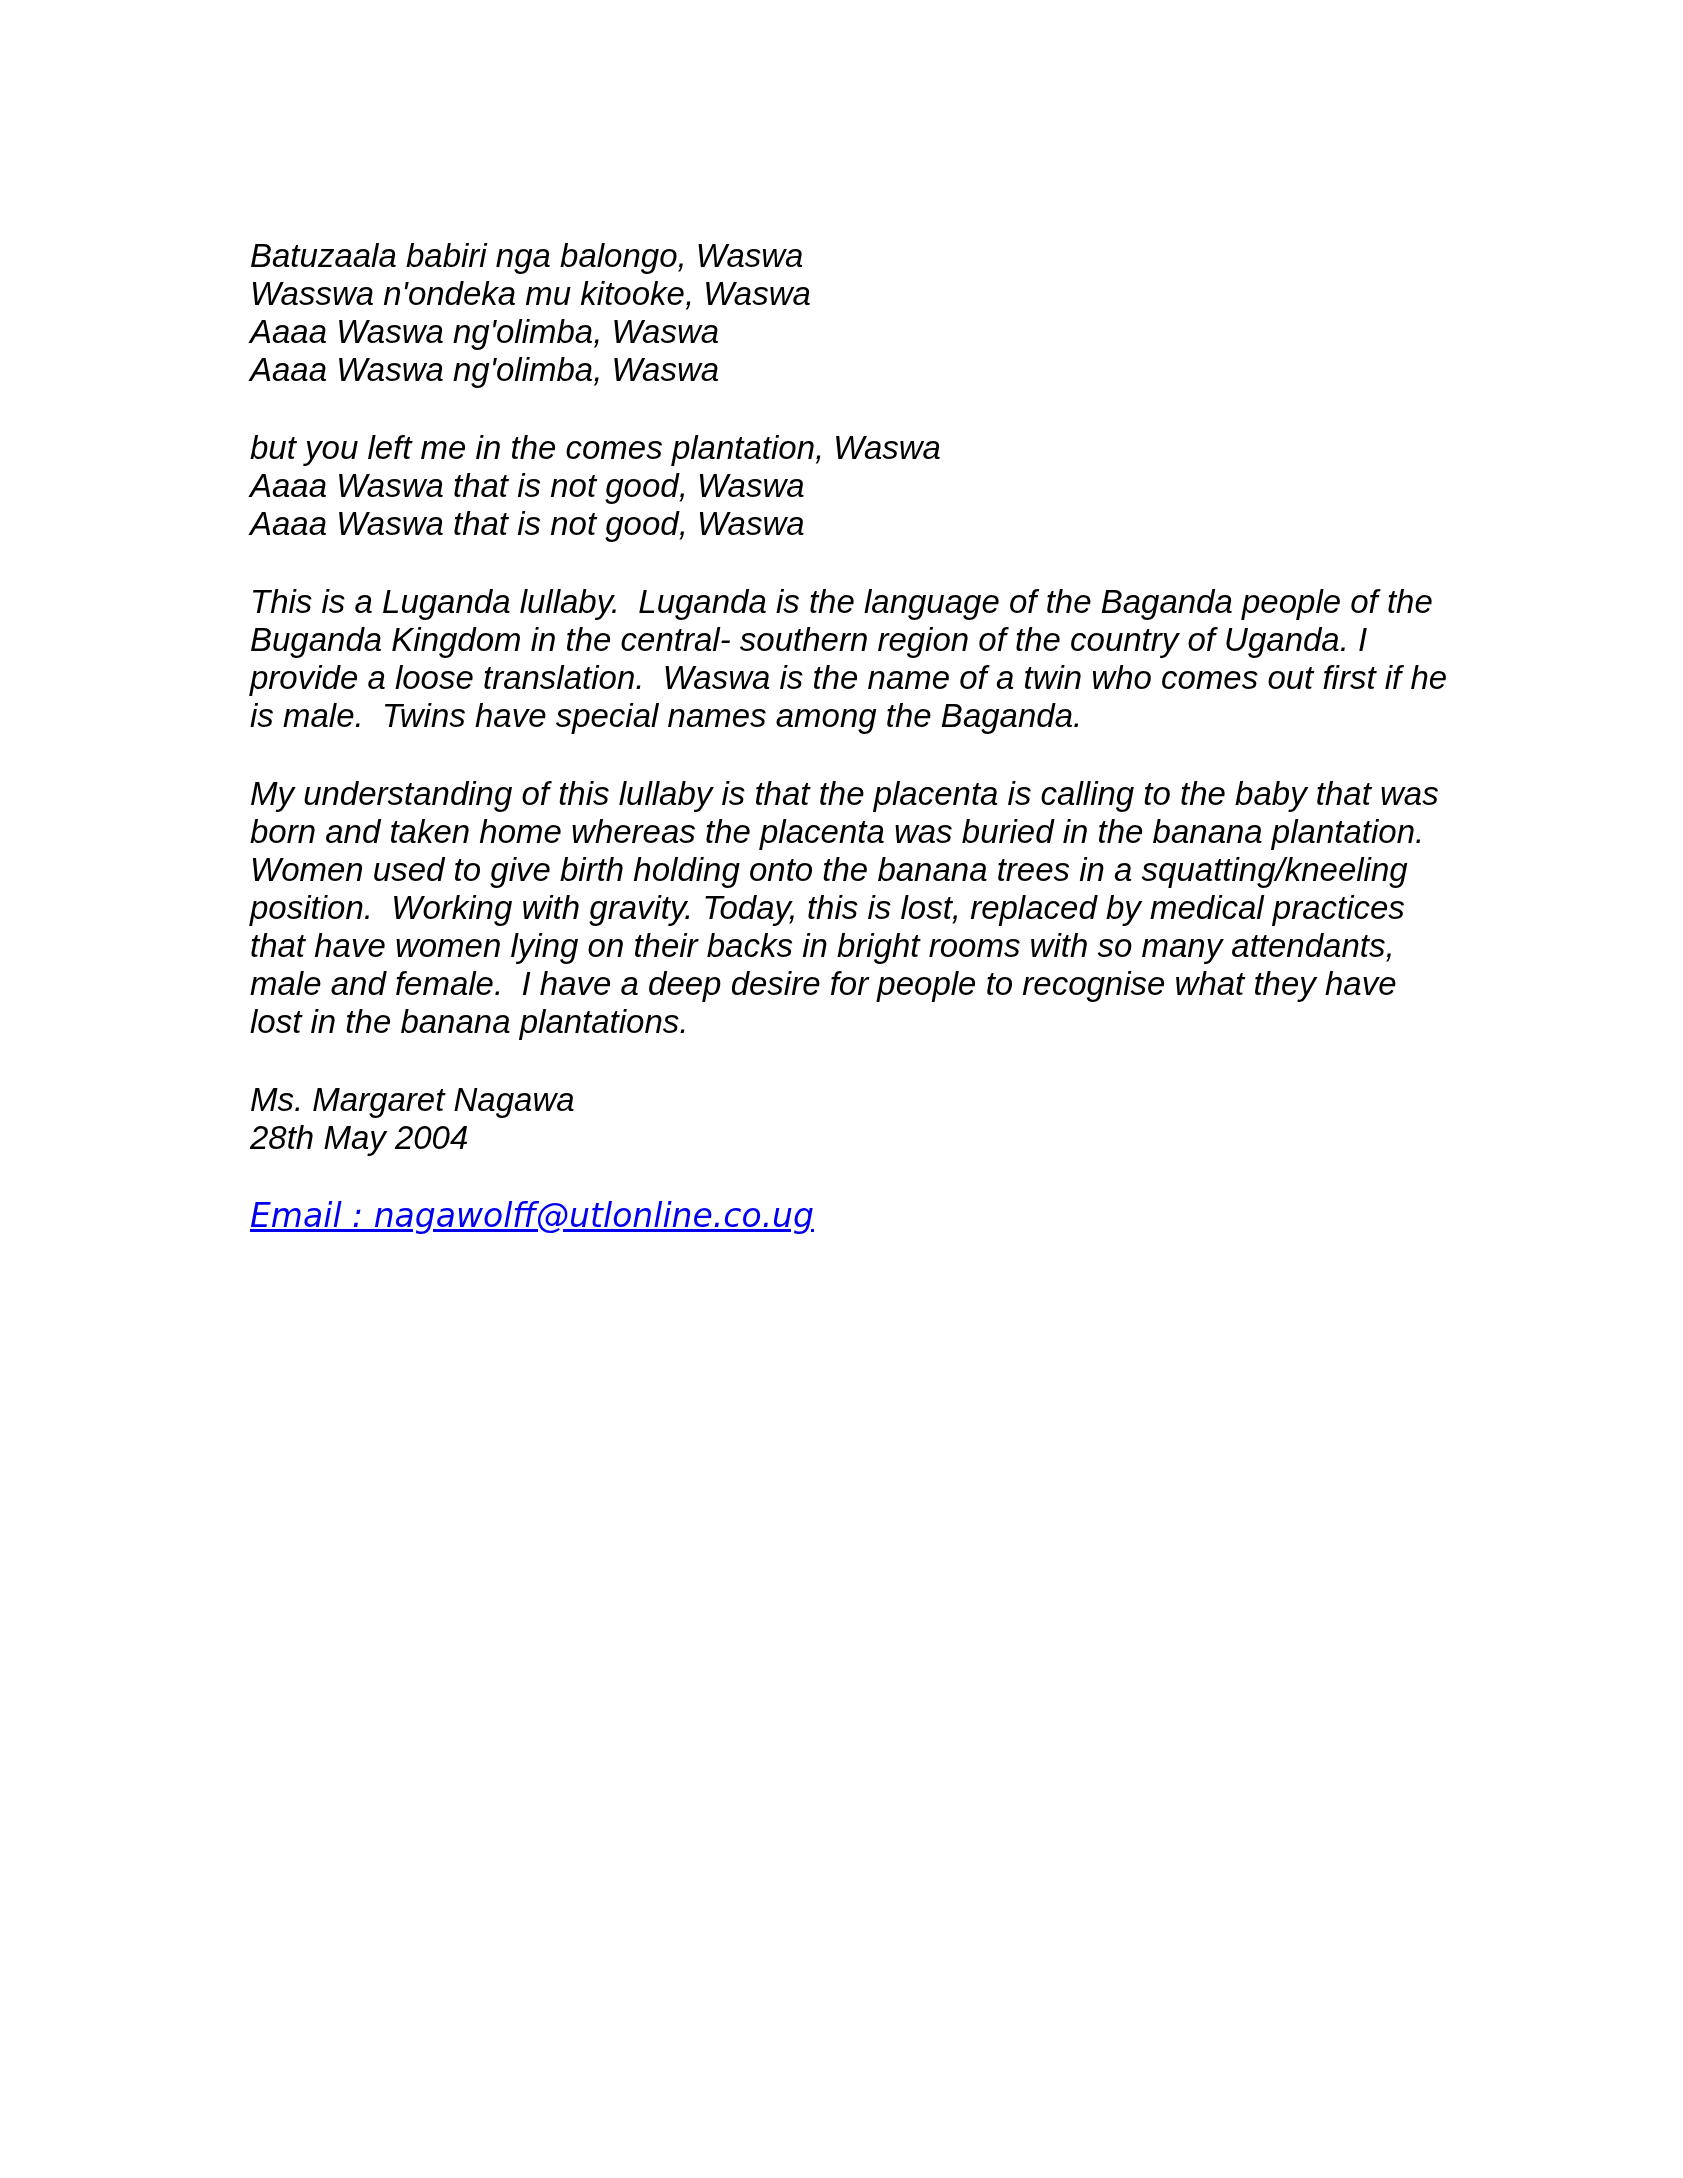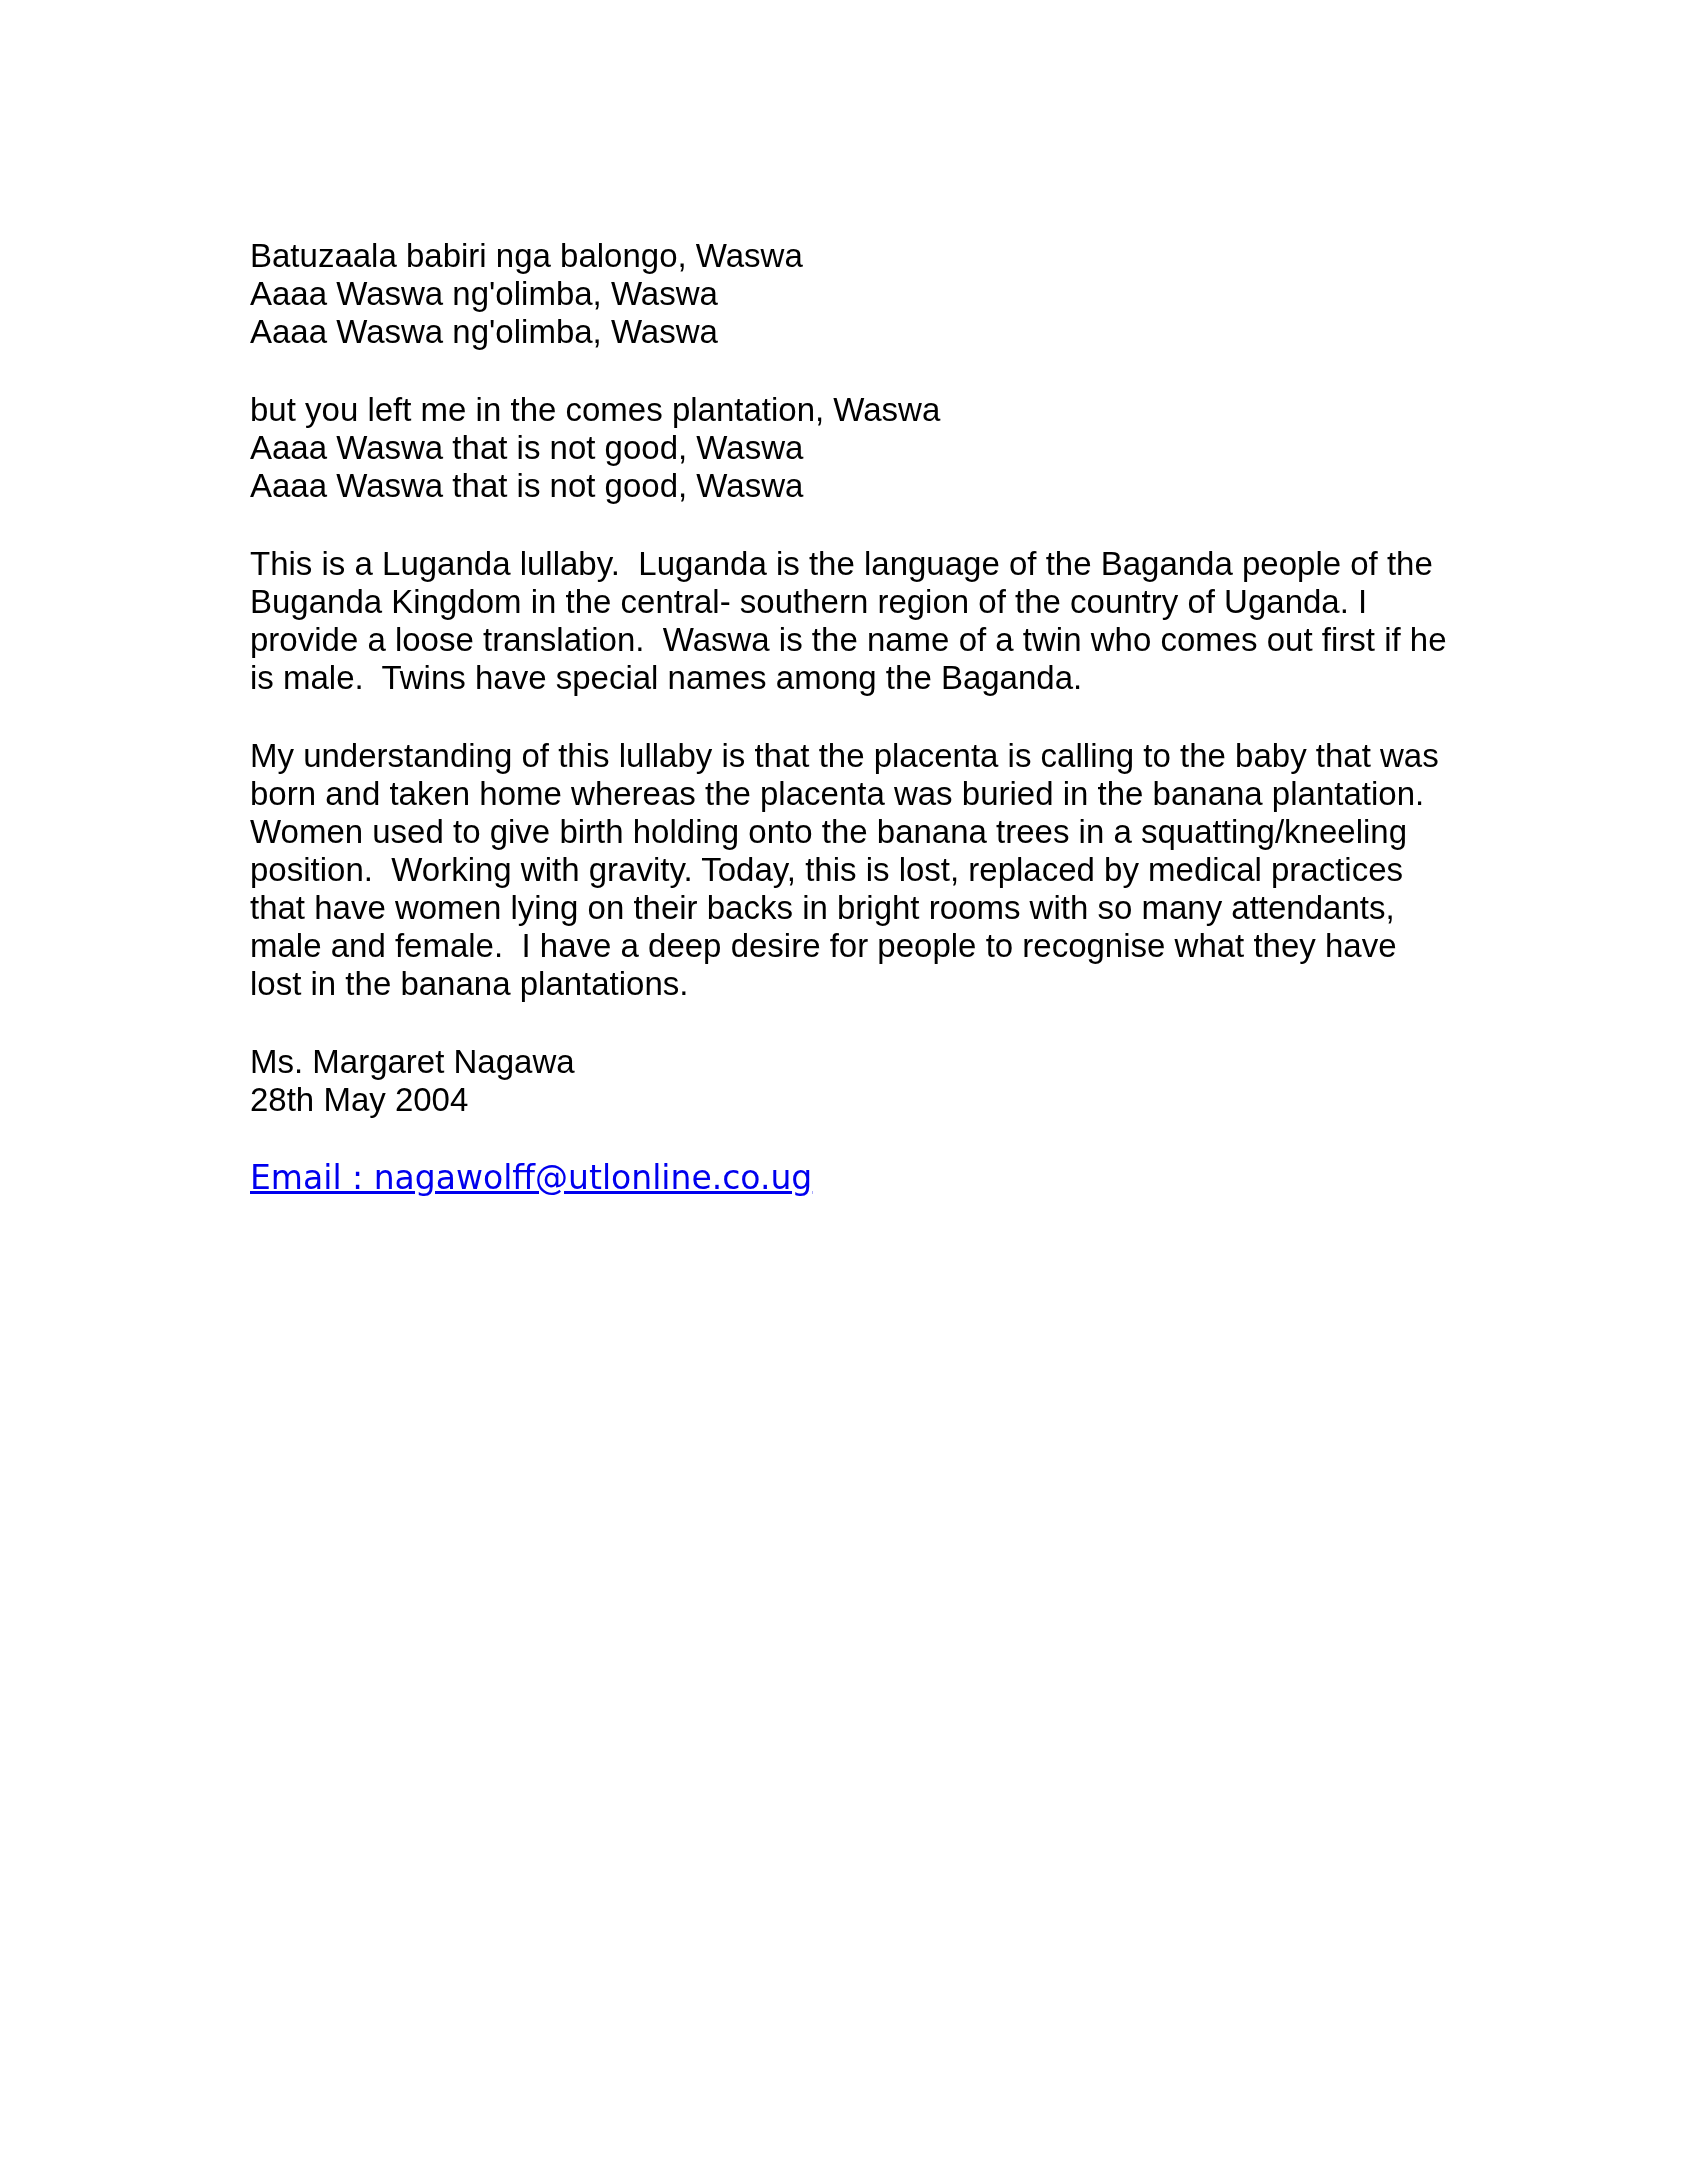--- a/index.html
+++ b/index.html
@@ -12,20 +12,21 @@
     background: var(--page-bg, #ffffff);
     font-family: "Liberation Sans", sans-serif;
     color: var(--text-color, #000000);
   }
   .page {
     position: relative;
     width: 1683px;
     height: 2178px;
     overflow: hidden;
     background: var(--page-bg, #ffffff);
+    font-style: italic;
   }
   .content {
     position: absolute;
     left: 250px;
     top: 237px;
     width: 1198px;
     font-size: 33px;
     line-height: 38px;
   }
   .block {
@@ -54,20 +55,21 @@
   }
 </style>
 </head>
 <body>
 
 <div class="page">
   <div class="content">
 
     <div class="block">
       <div class="poem-line">Batuzaala babiri nga balongo, Waswa</div>
+      <div class="poem-line">Wasswa n'ondeka mu kitooke, Waswa</div>
       <div class="poem-line">Aaaa Waswa ng'olimba, Waswa</div>
       <div class="poem-line">Aaaa Waswa ng'olimba, Waswa</div>
     </div>
 
     <div class="block">
       <div class="poem-line">but you left me in the comes plantation, Waswa</div>
       <div class="poem-line">Aaaa Waswa that is not good, Waswa</div>
       <div class="poem-line">Aaaa Waswa that is not good, Waswa</div>
     </div>
 

